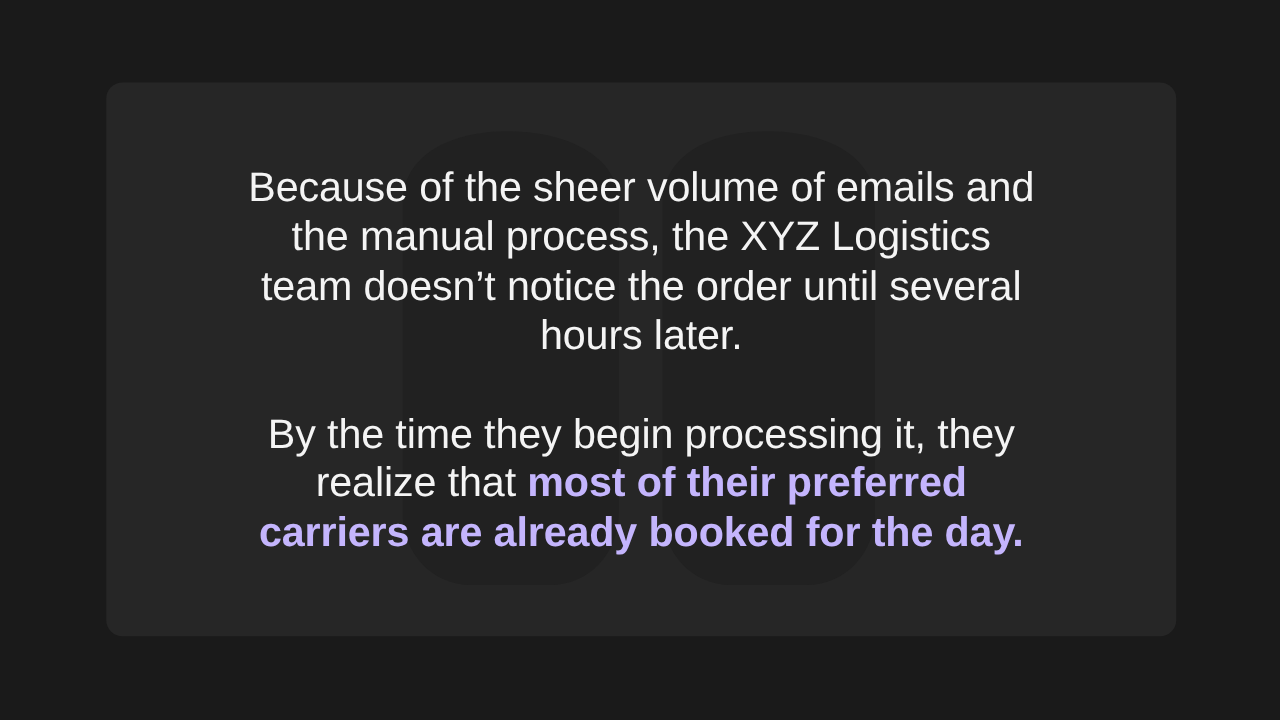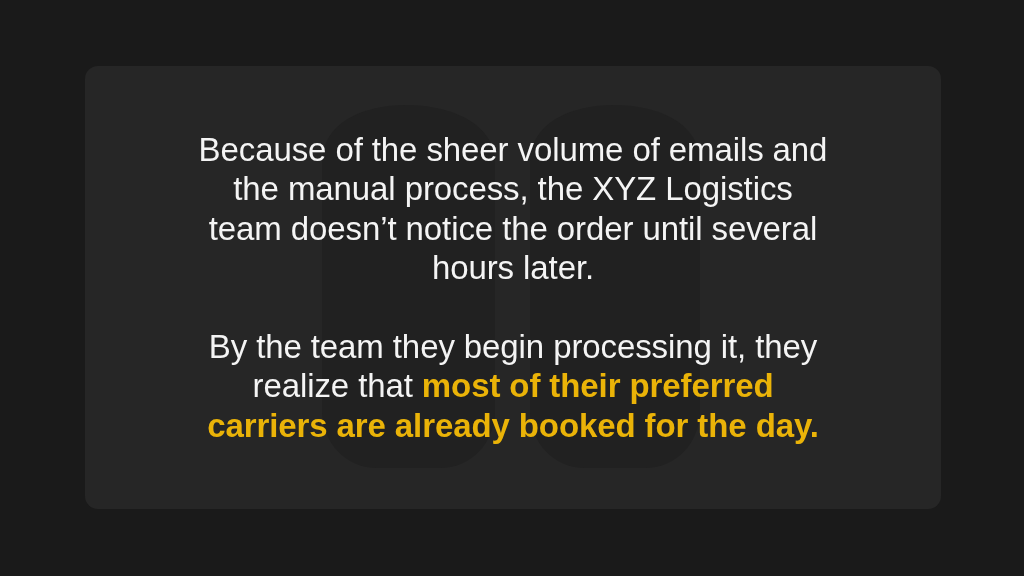--- a/index.html
+++ b/index.html
@@ -65,21 +65,21 @@
     color: #f4f4f4;
     font-size: 33px;
     line-height: 39.5px;
     font-weight: 400;
     letter-spacing: -0.1px;
   }
   .para-gap {
     height: 39px;
   }
   .highlight {
-    color: #eab308;
+    color: #c4b5fd;
     font-weight: 700;
   }
 </style>
 </head>
 <body>
 
 <div id="stage">
 
   <div class="slide-bg"></div>
 
@@ -91,18 +91,18 @@
           <path d="M84 0 C128 0 173 18 173 58 L173 305 C173 337 150 363 118 363 L55 363 C23 363 0 337 0 305 L0 58 C0 18 40 0 84 0 Z"></path>
           <path d="M292 0 C336 0 378 18 378 58 L378 305 C378 337 355 363 323 363 L263 363 C231 363 208 337 208 305 L208 58 C208 18 248 0 292 0 Z"></path>
         </g>
       </svg>
     </div>
 
     <div class="quote-content">
       <div class="quote-body">
         <span>Because of the sheer volume of emails and the manual process, the XYZ Logistics team doesn’t notice the order until several hours later.</span>
         <div class="para-gap"></div>
-        <span>By the team they begin processing it, they realize that </span><span class="highlight">most of their preferred carriers are already booked for the day.</span>
+        <span>By the time they begin processing it, they realize that </span><span class="highlight">most of their preferred carriers are already booked for the day.</span>
       </div>
     </div>
 
   </div>
 </div>
 
 </body></html>

